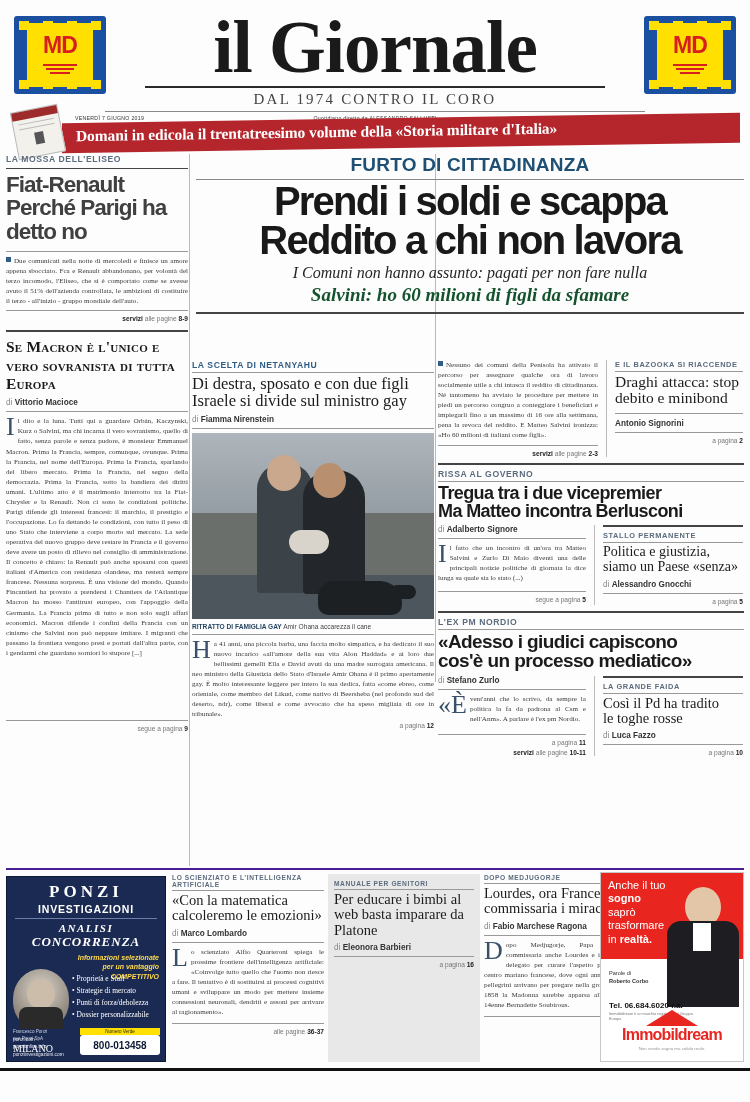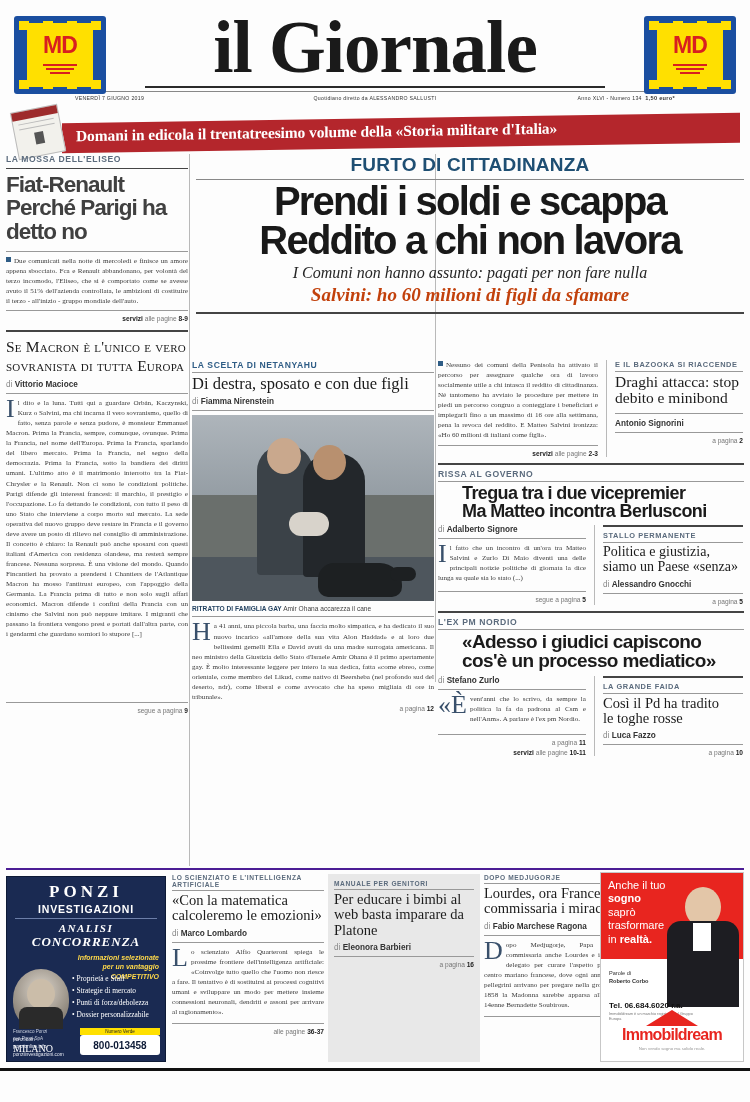--- a/index.html
+++ b/index.html
@@ -75,51 +75,51 @@
   .col-left  { position:absolute; left:0;   top:0; width:182px; height:100%; }
   .col-mid   { position:absolute; left:186px; top:0; width:242px; height:100%; }
   .col-right { position:absolute; left:432px; top:0; width:306px; height:100%; }
   .vline { position:absolute; top:0; bottom:0; width:1px; background:#b9b9b9; }
 
   
   .kicker { font-family:"Liberation Sans", sans-serif; font-weight:bold; font-size:8.6px;
             letter-spacing:0.6px; color:#5b6b7d; text-transform:uppercase; margin-bottom:2px; }
   .kicker.blue { color:#2f5d86; }
   .hl-sans { font-family:"Liberation Sans", sans-serif; font-weight:bold; color:#1b1b1b;
-             line-height:1.02; letter-spacing:-0.6px;margin-left:24px; }
+             line-height:1.02; letter-spacing:-0.6px; }
   .hl-serif { font-family:"Liberation Serif", serif; color:#1b1b1b; line-height:1.06; }
   .byline { font-family:"Liberation Sans", sans-serif; font-size:8.2px; color:#333; margin-top:5px; }
   .byline b { font-weight:bold; }
   .byline .di { color:#888; font-weight:normal; }
   .rule { border-top:1px solid #999; margin:4px 0; }
   .rule.dbl { border-top:2px solid #444; border-bottom:0; }
   .body-txt { font-family:"Liberation Serif", serif; font-size:7.1px; line-height:1.42;
               text-align:justify; color:#3a3a3a; hyphens:auto; }
   .refline { font-family:"Liberation Sans", sans-serif; font-size:6.6px; color:#777;
              text-align:right; margin-top:3px; }
   .refline b { color:#222; }
   .sq { display:inline-block; width:5px; height:5px; background:#2f5d86; margin-right:3px; vertical-align:1px; }
   .dropcap:first-letter { float:left; font-family:"Liberation Serif", serif; font-size:26px;
              line-height:20px; padding:1px 3px 0 0; color:#39506b; font-weight:normal; }
 
   
   .lead-hl { font-family:"Liberation Sans", sans-serif; font-weight:bold; font-size:22.5px;
              line-height:1.04; letter-spacing:-1px; color:#404040; }
   .op-title { font-family:"Liberation Serif", serif; font-size:15.5px; line-height:1.18;
-              color:#1b1b1b; letter-spacing:0.2px; font-variant:small-caps; }
+              color:#1b1b1b; letter-spacing:0.2px; font-variant:small-caps;font-weight:bold; }
 
   
   .main-kicker { font-family:"Liberation Sans", sans-serif; font-weight:bold; font-size:19px;
                  letter-spacing:0.2px; color:#1f4f73; text-align:center; }
   .main-hl { font-family:"Liberation Sans", sans-serif; font-weight:bold; font-size:40px;
              line-height:0.98; letter-spacing:-1.8px; color:#191919; text-align:center; }
   .main-sub1 { font-family:"Liberation Serif", serif; font-style:italic; font-size:16px;
                color:#262626; text-align:center; margin-top:4px; }
   .main-sub2 { font-family:"Liberation Serif", serif; font-style:italic; font-weight:bold;
-               font-size:19px; color:#c2410c; text-align:center; margin-top:2px; }
+               font-size:19px; color:#14532d; text-align:center; margin-top:2px; }
 
   .photo { width:100%; height:186px; background:linear-gradient(170deg,#9aa3ac 0%, #7d8890 40%, #5d6770 100%);
            position:relative; overflow:hidden; }
   .photo .wall { position:absolute; inset:0; background:linear-gradient(180deg,#aeb5bb 0%, #8e979e 55%, #6e777e 100%); }
   .photo .floor { position:absolute; left:0; right:0; bottom:0; height:54px; background:#4e565d; }
   .photo .sofa { position:absolute; left:-6%; bottom:44px; width:112%; height:62px; background:#6a6f6c; border-radius:6px; }
   .photo .p1 { position:absolute; left:27%; top:16%; width:56px; height:130px; background:#3b4248; border-radius:26px 26px 4px 4px; }
   .photo .p1h { position:absolute; left:31%; top:12%; width:34px; height:36px; background:#c9a88d; border-radius:50%; }
   .photo .p2 { position:absolute; left:46%; top:20%; width:62px; height:124px; background:#23272b; border-radius:28px 28px 4px 4px; }
   .photo .p2h { position:absolute; left:50%; top:16%; width:33px; height:35px; background:#b8906f; border-radius:50%; }
@@ -254,20 +254,21 @@
             <span></span>
             <span></span>
             <span></span>
           </div>
       </div>
     </div>
 
     <div class="title-wrap">
       <div class="giornale-title">il Giornale</div>
       <div class="rule-under"></div>
+      <div class="tagline">DAL 1974 CONTRO IL CORO</div>
       <div class="rule-thin"></div>
       <div class="infoline">
         <div class="l">VENERDÌ 7 GIUGNO 2019</div>
         <div class="c">Quotidiano diretto da ALESSANDRO SALLUSTI</div>
         <div class="r">
           <span>Anno XLVI - Numero 134</span>
           &nbsp;<b>1,50 euro*</b>
         </div>
       </div>
     </div>
@@ -337,20 +338,21 @@
       <div class="main-hl">Reddito a chi non lavora</div>
       <div class="main-sub1">I Comuni non hanno assunto: pagati per non fare nulla</div>
       <div class="main-sub2">Salvini: ho 60 milioni di figli da sfamare</div>
       <div class="rule dbl" style="margin-top:6px;"></div>
     </div>
 
     <div class="col-mid" style="top:206px; height:500px;">
       <div class="kicker blue">LA SCELTA DI NETANYAHU</div>
       <div class="rule" style="margin:2px 0;"></div>
       <div class="hl-serif" style="font-size:16.5px;">Di destra, sposato e con due figli</div>
+      <div class="hl-serif" style="font-size:16.5px;">Israele si divide sul ministro gay</div>
       <div class="byline">
         <span class="di">di</span>
         <b>Fiamma Nirenstein</b>
       </div>
       <div class="rule"></div>
 
       <div class="photo">
         <div class="wall"></div>
         <div class="floor"></div>
         <div class="sofa"></div>

